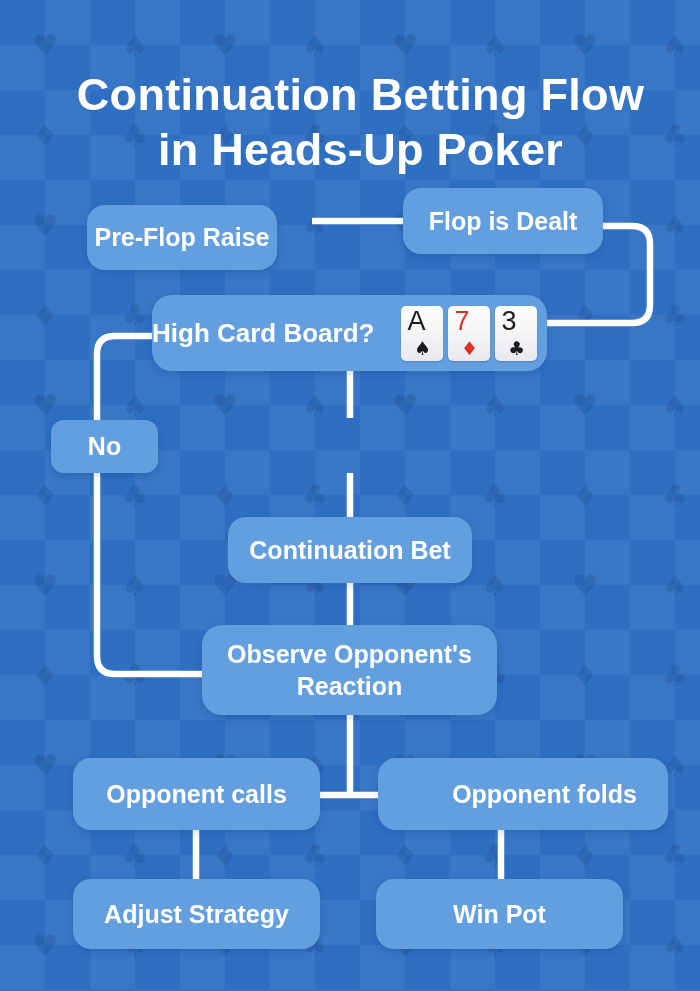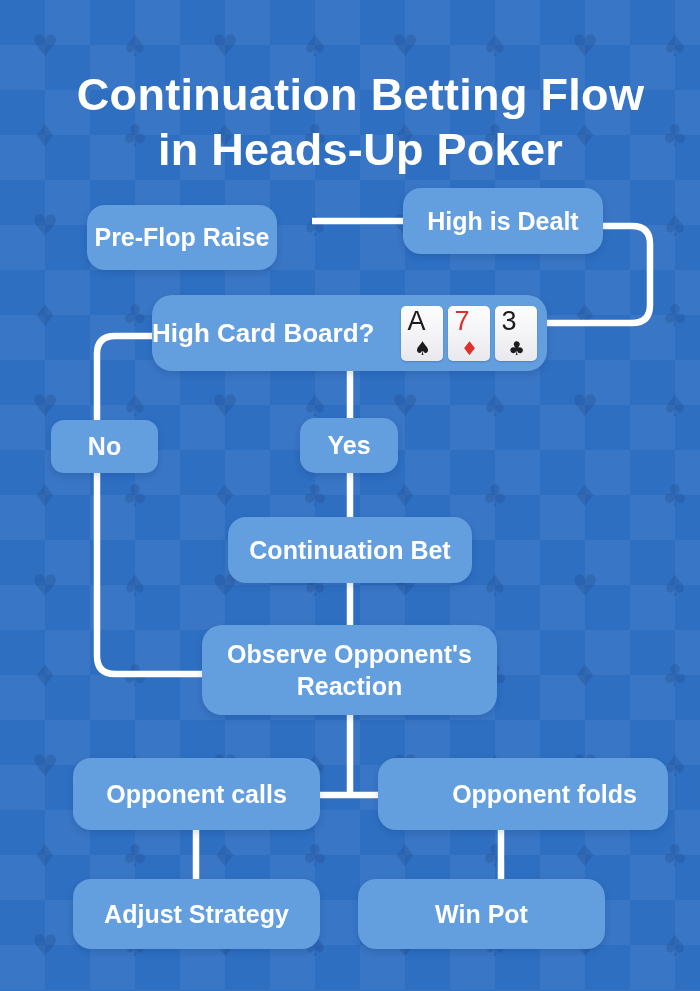--- a/index.html
+++ b/index.html
@@ -34,21 +34,21 @@
   #n-flop{left:403px;top:188px;width:200px;height:66px;}
   #n-hcb{left:152px;top:295px;width:395px;height:76px;border-radius:20px;
          justify-content:flex-start;box-sizing:border-box;gap:27px;font-size:26px;}
   #n-no{left:51px;top:420px;width:107px;height:53px;border-radius:13px;}
   #n-yes{left:300px;top:418px;width:98px;height:55px;border-radius:15px;}
   #n-cbet{left:228px;top:517px;width:244px;height:66px;}
   #n-observe{left:202px;top:625px;width:295px;height:90px;border-radius:20px;line-height:1.3;padding:10px 12px;box-sizing:border-box;}
   #n-calls{left:73px;top:758px;width:247px;height:72px;}
   #n-folds{left:378px;top:758px;width:247px;height:72px;padding-left:43px;}
   #n-adjust{left:73px;top:879px;width:247px;height:70px;}
-  #n-win{left:358px;top:879px;width:247px;height:70px;}
+  #n-win{left:376px;top:879px;width:247px;height:70px;}
 
   .cards{display:flex;gap:5px;align-items:center;}
   .card{
     position:relative;width:42px;height:55px;border-radius:5px;
     background:linear-gradient(180deg,#fefefe 0%,#f3f3f6 55%,#e8e8ee 100%);
     box-shadow:0 1px 2px rgba(0,0,0,.18);
   }
   .card .rank{position:absolute;top:1px;left:6px;font-size:27px;font-weight:400;line-height:1.1;color:#1c1c1e;}
   .card .suit{position:absolute;bottom:3px;left:0;width:100%;text-align:center;font-size:19px;line-height:1;
               color:#1c1c1e;font-family:"DejaVu Sans",sans-serif;}
@@ -88,21 +88,21 @@
   <h1 class="title">
     <span>Continuation Betting Flow</span>
     <span>in Heads-Up Poker</span>
   </h1>
 
   <div class="node" id="n-preflop">
     <span>Pre-Flop Raise</span>
   </div>
 
   <div class="node" id="n-flop">
-    <span>High is Dealt</span>
+    <span>Flop is Dealt</span>
   </div>
 
   <div class="node" id="n-hcb">
     <span>High Card Board?</span>
     <div class="cards">
       <div class="card" data-color="black">
         <span class="rank">A</span>
         <span class="suit">♠</span>
       </div>
       <div class="card" data-color="red">
@@ -113,23 +113,20 @@
         <span class="rank">3</span>
         <span class="suit">♣</span>
       </div>
     </div>
   </div>
 
   <div class="node" id="n-no">
     <span>No</span>
   </div>
 
-  <div class="node" id="n-yes">
-    <span>Yes</span>
-  </div>
 
   <div class="node" id="n-cbet">
     <span>Continuation Bet</span>
   </div>
 
   <div class="node" id="n-observe">
     <span>Observe Opponent's Reaction</span>
   </div>
 
   <div class="node" id="n-calls">

